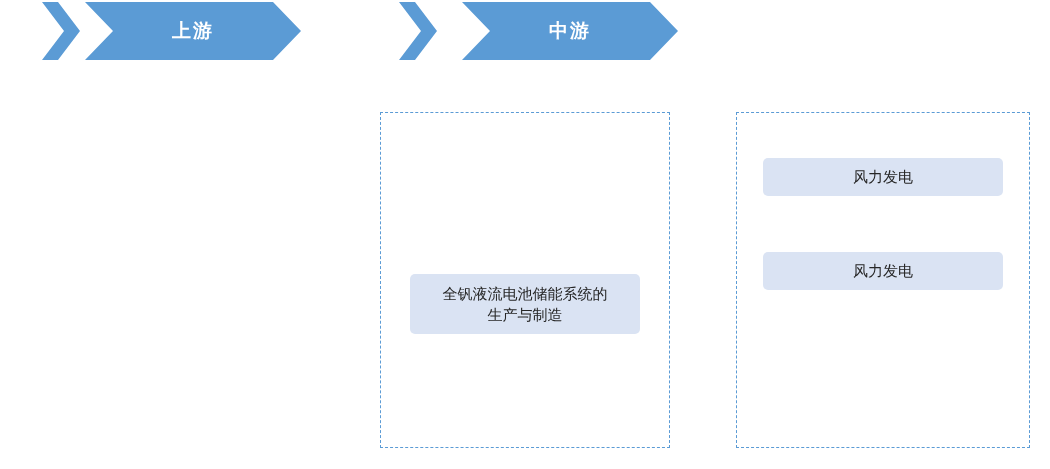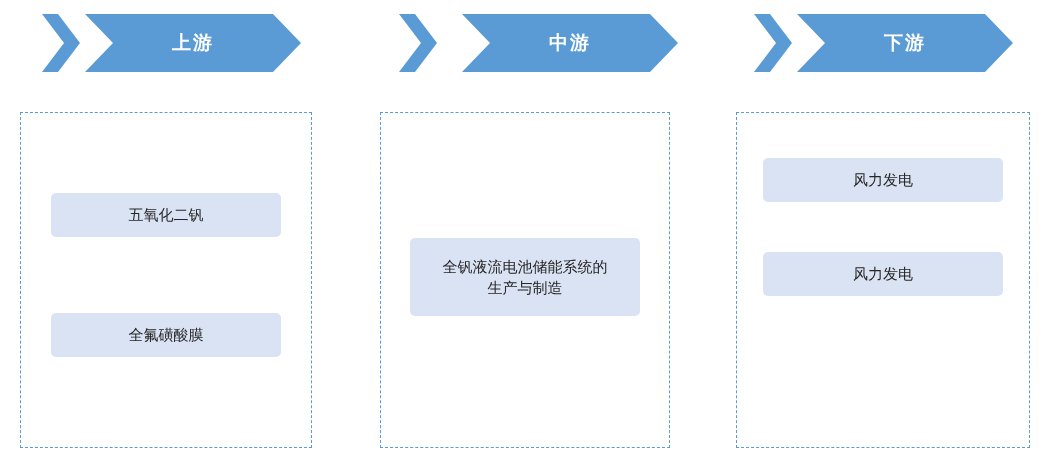--- a/index.html
+++ b/index.html
@@ -4,21 +4,21 @@
 <style>
   html,body{margin:0;padding:0;background:#ffffff;}
   .canvas{
     position:relative;
     width:1050px;height:469px;
     background:#ffffff;
     font-family:"Liberation Sans", sans-serif;
     overflow:hidden;
   }
   
-  .arrow-group{position:absolute;top:14px;height:65px;display:flex;align-items:stretch;}
+  .arrow-group{position:absolute;top:2px;height:65px;display:flex;align-items:stretch;}
   .chevron{
     width:38px;height:58px;background:#5B9BD5;
     clip-path:polygon(0 0,16px 0,100% 50%,16px 100%,0 100%,calc(100% - 16px) 50%);
     flex:none;
   }
   .banner{
     width:216px;height:58px;margin-left:5px;background:#5B9BD5;
     clip-path:polygon(0 0,calc(100% - 28px) 0,100% 50%,calc(100% - 28px) 100%,0 100%,28px 50%);
     display:flex;align-items:center;justify-content:center;
     color:#ffffff;font-size:19px;font-weight:bold;letter-spacing:2px;
@@ -27,27 +27,27 @@
   
   .panel{
     position:absolute;top:112px;height:336px;
     border:1px dashed #5B9BD5;
     box-sizing:border-box;
     background:#ffffff;
   }
   
   .item-box{
     position:absolute;left:50%;transform:translateX(-50%);
-    width:230px;height:44px;
+    width:230px;height:38px;
     background:#DAE3F3;border-radius:5px;
     display:flex;align-items:center;justify-content:center;
     font-size:15px;color:#262626;text-align:center;
   }
   .item-box.wide{width:240px;}
-  .item-box.tall{height:78px;line-height:1.4;}
+  .item-box.tall{height:60px;line-height:1.4;margin-top:36px;}
   .item-box.tall .wrap-text{display:inline-block;max-width:176px;}
 </style>
 </head>
 <body>
 
 <div class="canvas">
 
   <div class="arrow-group" style="left:42px;">
     <div class="chevron"></div>
     <div class="banner">
@@ -55,35 +55,21 @@
     </div>
   </div>
 
   <div class="arrow-group" style="left:399px;gap:20px;">
     <div class="chevron"></div>
     <div class="banner">
       <span>中游</span>
     </div>
   </div>
 
-  <div class="arrow-group" style="left:754px;">
-    <div class="chevron"></div>
-    <div class="banner">
-      <span>下游</span>
-    </div>
-  </div>
 
-  <div class="panel" style="left:20px;width:292px;">
-    <div class="item-box" style="top:80px;">
-      <span>五氧化二钒</span>
-    </div>
-    <div class="item-box" style="top:200px;">
-      <span>全氟磺酸膜</span>
-    </div>
-  </div>
 
   <div class="panel" style="left:380px;width:290px;">
     <div class="item-box tall" style="top:125px;">
       <span class="wrap-text">全钒液流电池储能系统的生产与制造</span>
     </div>
   </div>
 
   <div class="panel" style="left:736px;width:294px;">
     <div class="item-box wide" style="top:45px;">
       <span>风力发电</span>

